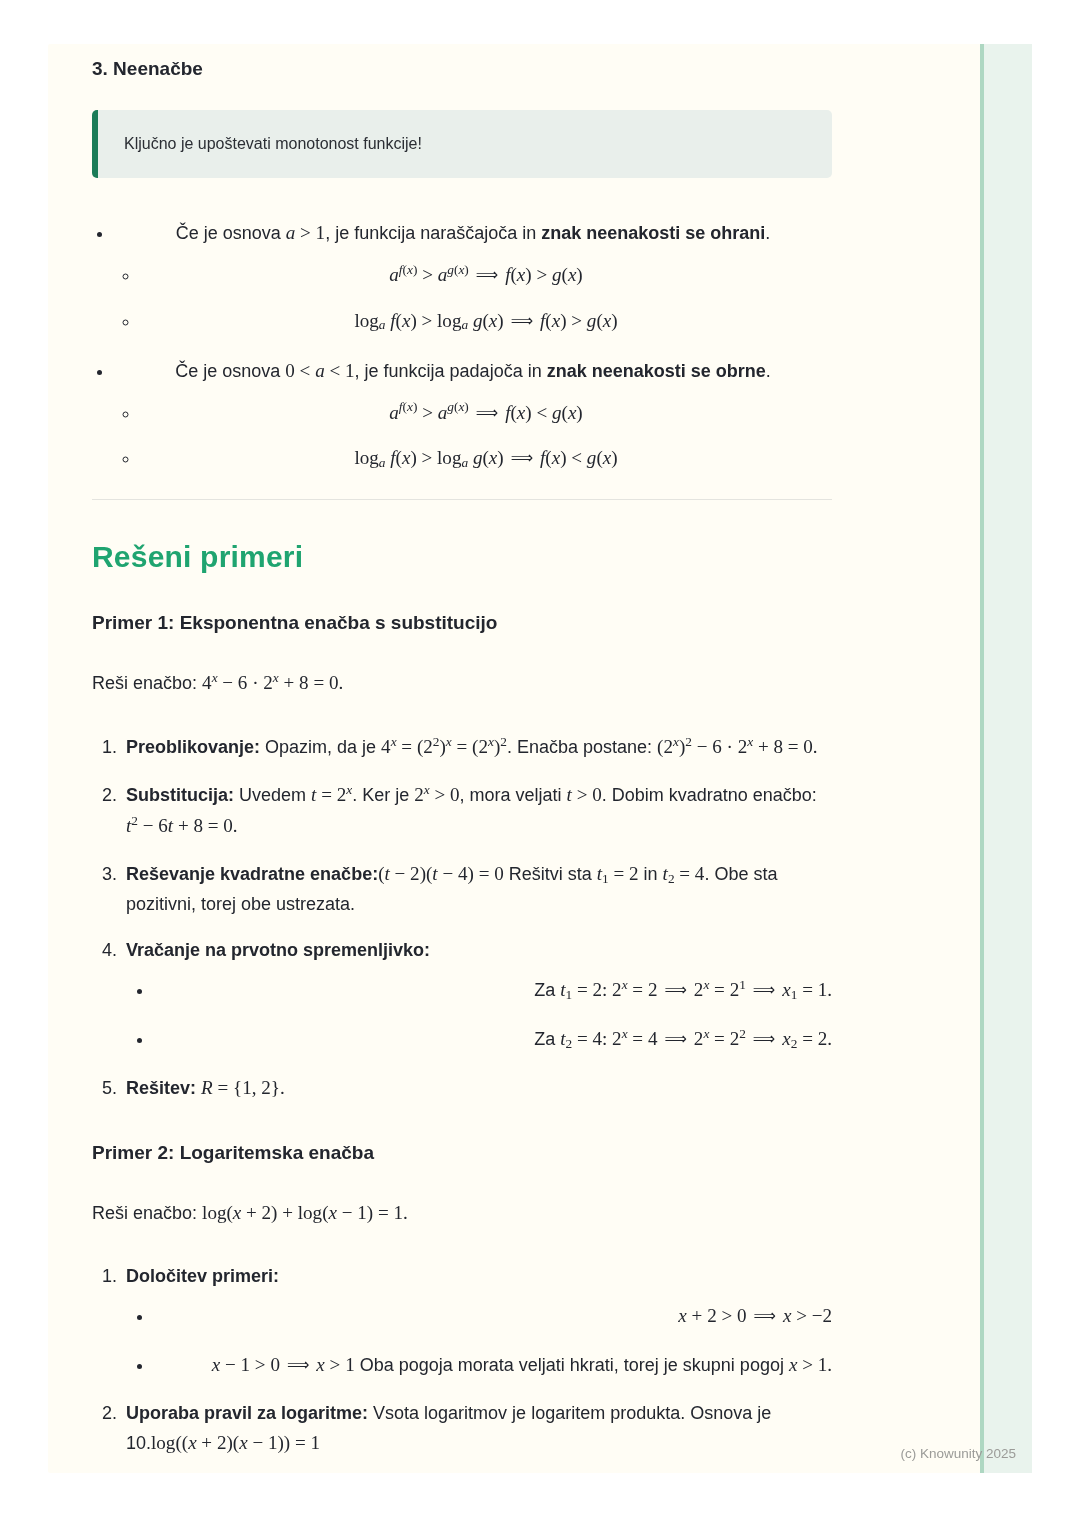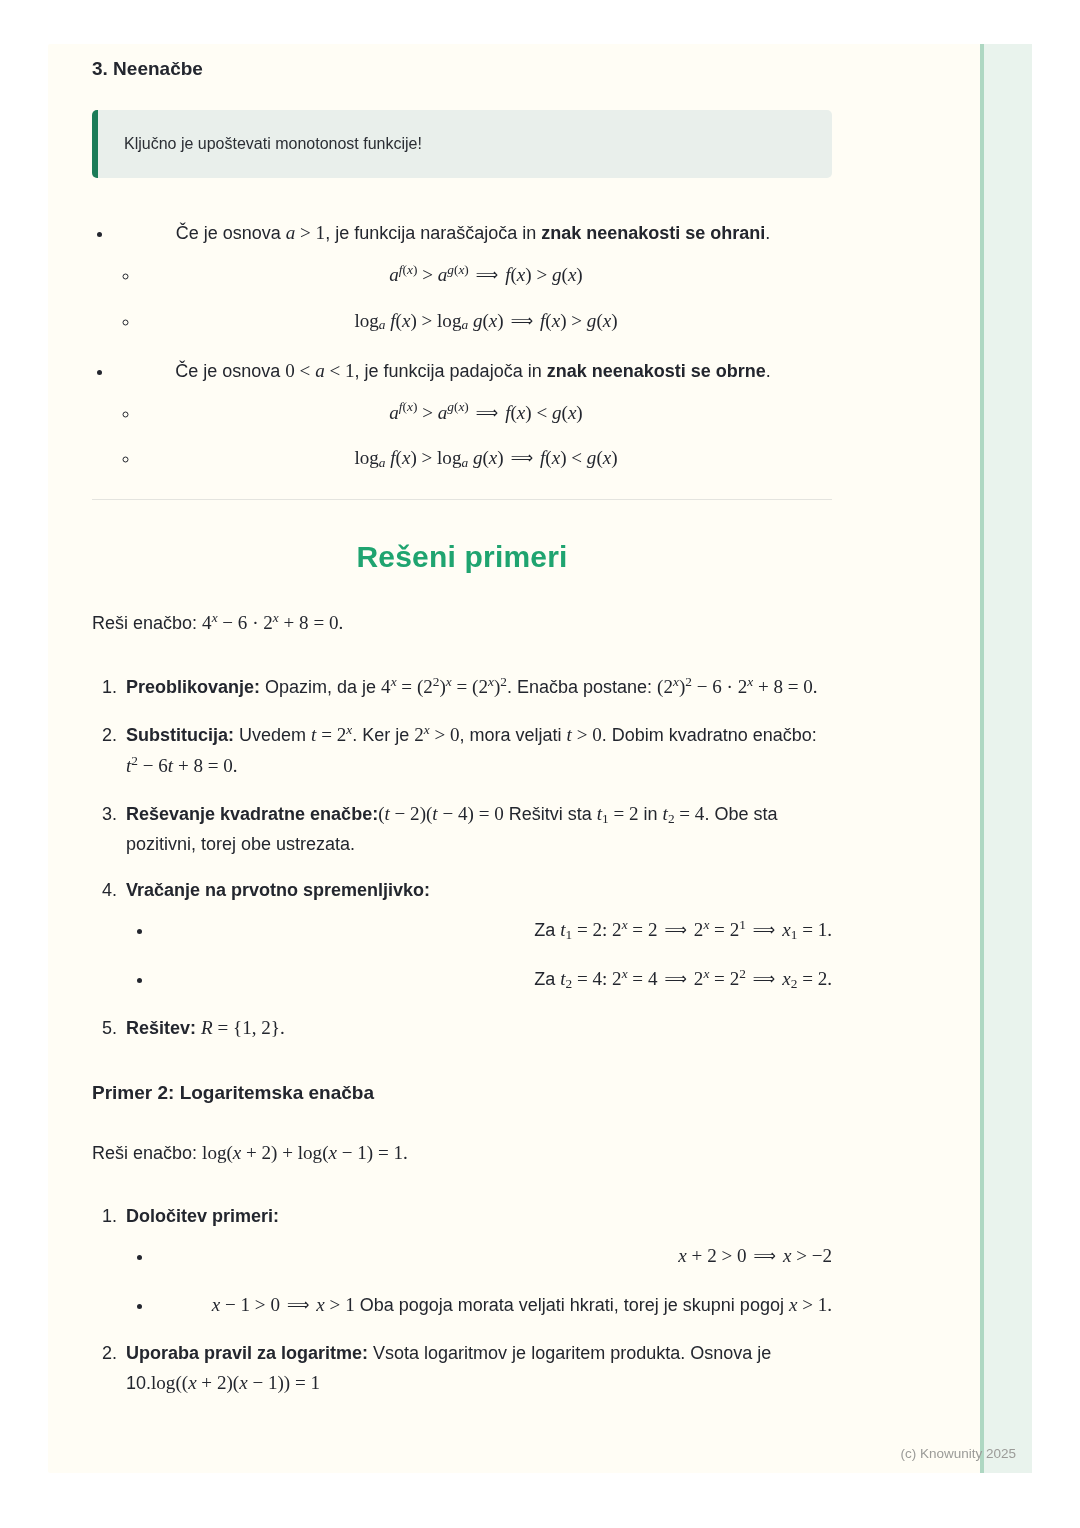--- a/index.html
+++ b/index.html
@@ -13,21 +13,21 @@
   .stripe{position:absolute;top:0;right:0;width:52px;height:100%;background:var(--stripe-bg);border-left:4px solid var(--stripe-edge);box-sizing:border-box;}
   .content{position:absolute;left:44px;top:0;width:740px;font-size:18px;}
   h1{margin:14px 0 0;font-size:19px;font-weight:700;color:var(--text);}
   .callout{margin-top:30px;background:var(--callout-bg);border-left:6px solid var(--callout-border);border-radius:5px;padding:25px 26px;}
   .callout p{margin:0;font-size:16px;color:#2b2e34;}
   ul.rules{margin:40px 0 0;padding-left:22px;list-style:disc;text-align:center;}
   ul.rules > li{margin-bottom:20px;line-height:1.55;}
   ul.subrules{list-style:circle;padding-left:26px;margin:12px 0 0;}
   ul.subrules li{margin-bottom:16px;}
   hr{border:none;border-top:1px solid var(--divider);margin:26px 0 0;}
-  h2{color:var(--accent);font-size:30px;margin:40px 0 0;font-weight:700;letter-spacing:.2px;text-align:center;}
+  h2{color:var(--accent);font-size:30px;margin:40px 0 0;font-weight:700;letter-spacing:.2px;}
   h3{font-size:19px;font-weight:700;margin:38px 0 0;color:var(--text);}
   p.intro{margin:34px 0 0;line-height:1.55;}
   ol.steps{margin:34px 0 0;padding-left:30px;}
   ol.steps > li{margin-bottom:17px;line-height:1.62;padding-left:4px;}
   ul.stepbullets{list-style:disc;padding-left:28px;margin:10px 0 0;text-align:right;}
   ul.stepbullets li{margin-bottom:18px;}
   .lbl{font-weight:700;}
   .m{font-family:"Liberation Serif", serif;font-size:1.06em;}
   .m i{font-style:italic;}
   sup,sub{font-size:70%;line-height:0;position:relative;vertical-align:baseline;}
@@ -63,20 +63,21 @@
           <li><span><span class="m"><i>a</i><sup><i>f</i>(<i>x</i>)</sup> &gt; <i>a</i><sup><i>g</i>(<i>x</i>)</sup><span class="arr">⟹</span><i>f</i>(<i>x</i>) &lt; <i>g</i>(<i>x</i>)</span></span></li>
           <li><span><span class="m">log<sub><i>a</i></sub> <i>f</i>(<i>x</i>) &gt; log<sub><i>a</i></sub> <i>g</i>(<i>x</i>)<span class="arr">⟹</span><i>f</i>(<i>x</i>) &lt; <i>g</i>(<i>x</i>)</span></span></li>
         </ul>
       </li>
     </ul>
 
     <hr>
 
     <h2>Rešeni primeri</h2>
 
+    <h3>Primer 1: Eksponentna enačba s substitucijo</h3>
     <p class="intro">Reši enačbo: <span class="m">4<sup><i>x</i></sup> − 6 · 2<sup><i>x</i></sup> + 8 = 0.</span></p>
 
     <ol class="steps">
       <li><span class="lbl">Preoblikovanje:</span><span> Opazim, da je <span class="m">4<sup><i>x</i></sup> = (2<sup>2</sup>)<sup><i>x</i></sup> = (2<sup><i>x</i></sup>)<sup>2</sup></span>. Enačba postane: <span class="m">(2<sup><i>x</i></sup>)<sup>2</sup> − 6 · 2<sup><i>x</i></sup> + 8 = 0.</span></span></li>
       <li><span class="lbl">Substitucija:</span><span> Uvedem <span class="m"><i>t</i> = 2<sup><i>x</i></sup></span>. Ker je <span class="m">2<sup><i>x</i></sup> &gt; 0</span>, mora veljati <span class="m"><i>t</i> &gt; 0</span>. Dobim kvadratno enačbo: <span class="m"><i>t</i><sup>2</sup> − 6<i>t</i> + 8 = 0.</span></span></li>
       <li><span class="lbl">Reševanje kvadratne enačbe:</span><span><span class="m">(<i>t</i> − 2)(<i>t</i> − 4) = 0</span> Rešitvi sta <span class="m"><i>t</i><sub>1</sub> = 2</span> in <span class="m"><i>t</i><sub>2</sub> = 4</span>. Obe sta pozitivni, torej obe ustrezata.</span></li>
       <li><span class="lbl">Vračanje na prvotno spremenljivko:</span>
         <ul class="stepbullets">
           <li><span>Za <span class="m"><i>t</i><sub>1</sub> = 2: 2<sup><i>x</i></sup> = 2<span class="arr">⟹</span>2<sup><i>x</i></sup> = 2<sup>1</sup><span class="arr">⟹</span><i>x</i><sub>1</sub> = 1.</span></span></li>
           <li><span>Za <span class="m"><i>t</i><sub>2</sub> = 4: 2<sup><i>x</i></sup> = 4<span class="arr">⟹</span>2<sup><i>x</i></sup> = 2<sup>2</sup><span class="arr">⟹</span><i>x</i><sub>2</sub> = 2.</span></span></li>

